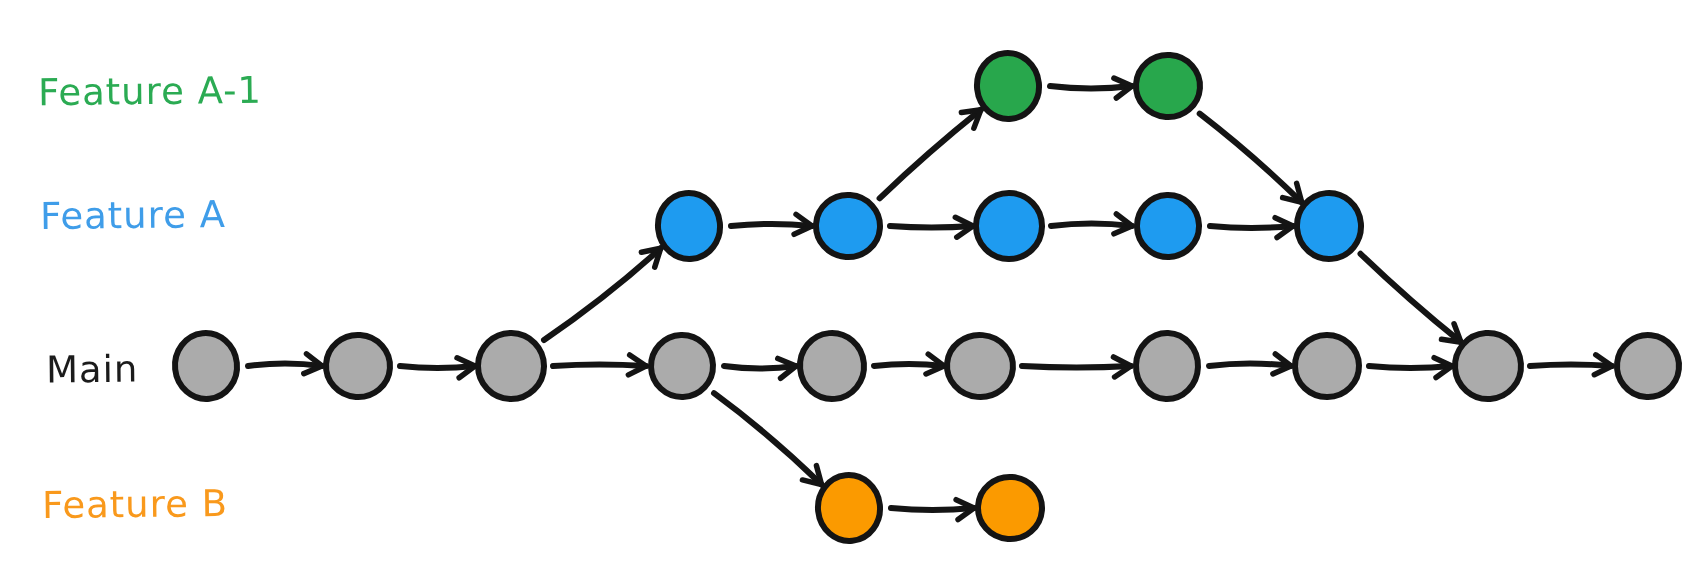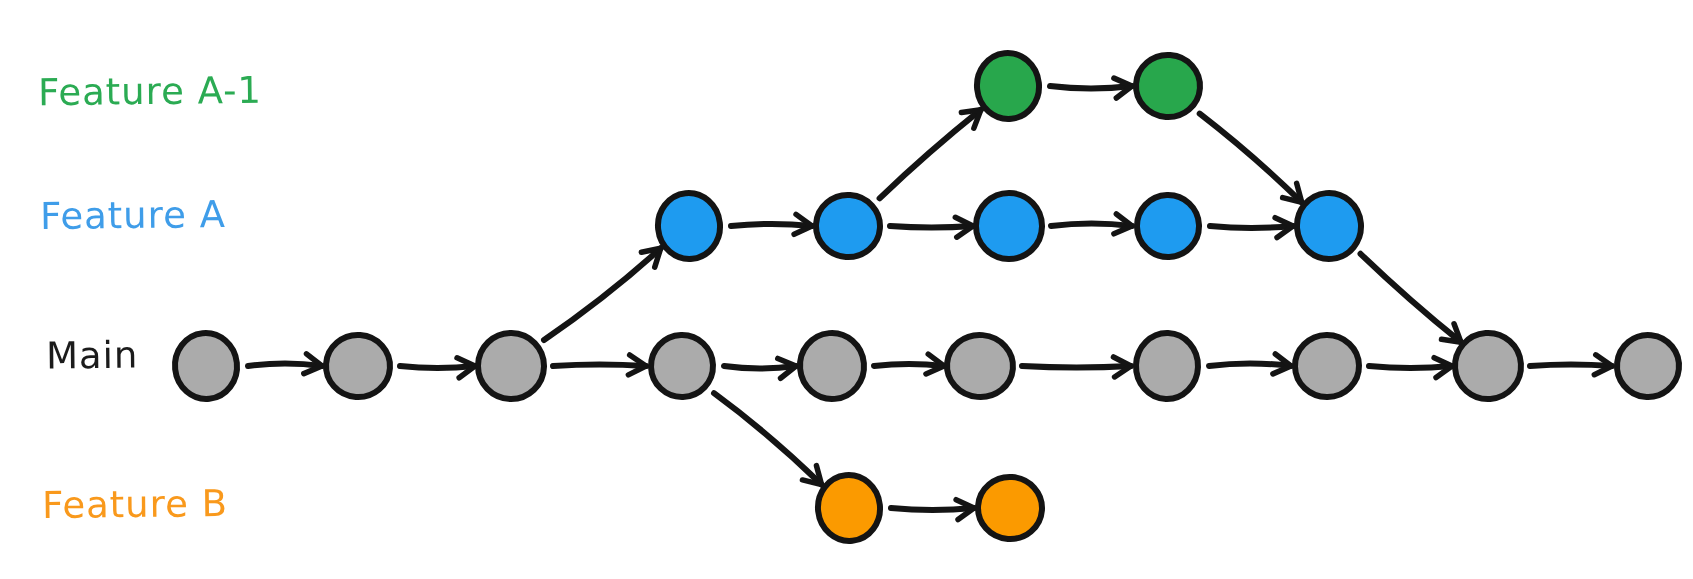--- a/index.html
+++ b/index.html
@@ -72,15 +72,15 @@
         <ellipse cx="1327" cy="366" rx="32" ry="31" transform="rotate(-1 1327 366)" fill="#ababab" stroke="#141414" stroke-width="6"></ellipse>
         <ellipse cx="1488" cy="366" rx="33" ry="33" transform="rotate(-4 1488 366)" fill="#ababab" stroke="#141414" stroke-width="6"></ellipse>
         <ellipse cx="1648" cy="366" rx="31" ry="31" transform="rotate(6 1648 366)" fill="#ababab" stroke="#141414" stroke-width="6"></ellipse>
         <ellipse cx="849" cy="508" rx="31" ry="33" transform="rotate(-6 849 508)" fill="#fb9a00" stroke="#141414" stroke-width="6"></ellipse>
         <ellipse cx="1010" cy="508" rx="32" ry="31" transform="rotate(4 1010 508)" fill="#fb9a00" stroke="#141414" stroke-width="6"></ellipse>
       </g>
   </svg>
 
   <div class="branch-label" style="left: 38px; top: 70px; color: rgb(43, 171, 83);">Feature A-1</div>
   <div class="branch-label" style="left: 40px; top: 194px; color: rgb(63, 157, 233);">Feature A</div>
-  <div class="branch-label" style="left: 46px; top: 334px; color: rgb(27, 27, 27);">Main</div>
+  <div class="branch-label" style="left: 46px; top: 348px; color: rgb(27, 27, 27);">Main</div>
   <div class="branch-label" style="left: 42px; top: 483px; color: rgb(249, 153, 28);">Feature B</div>
 </div>
 
 </body></html>

